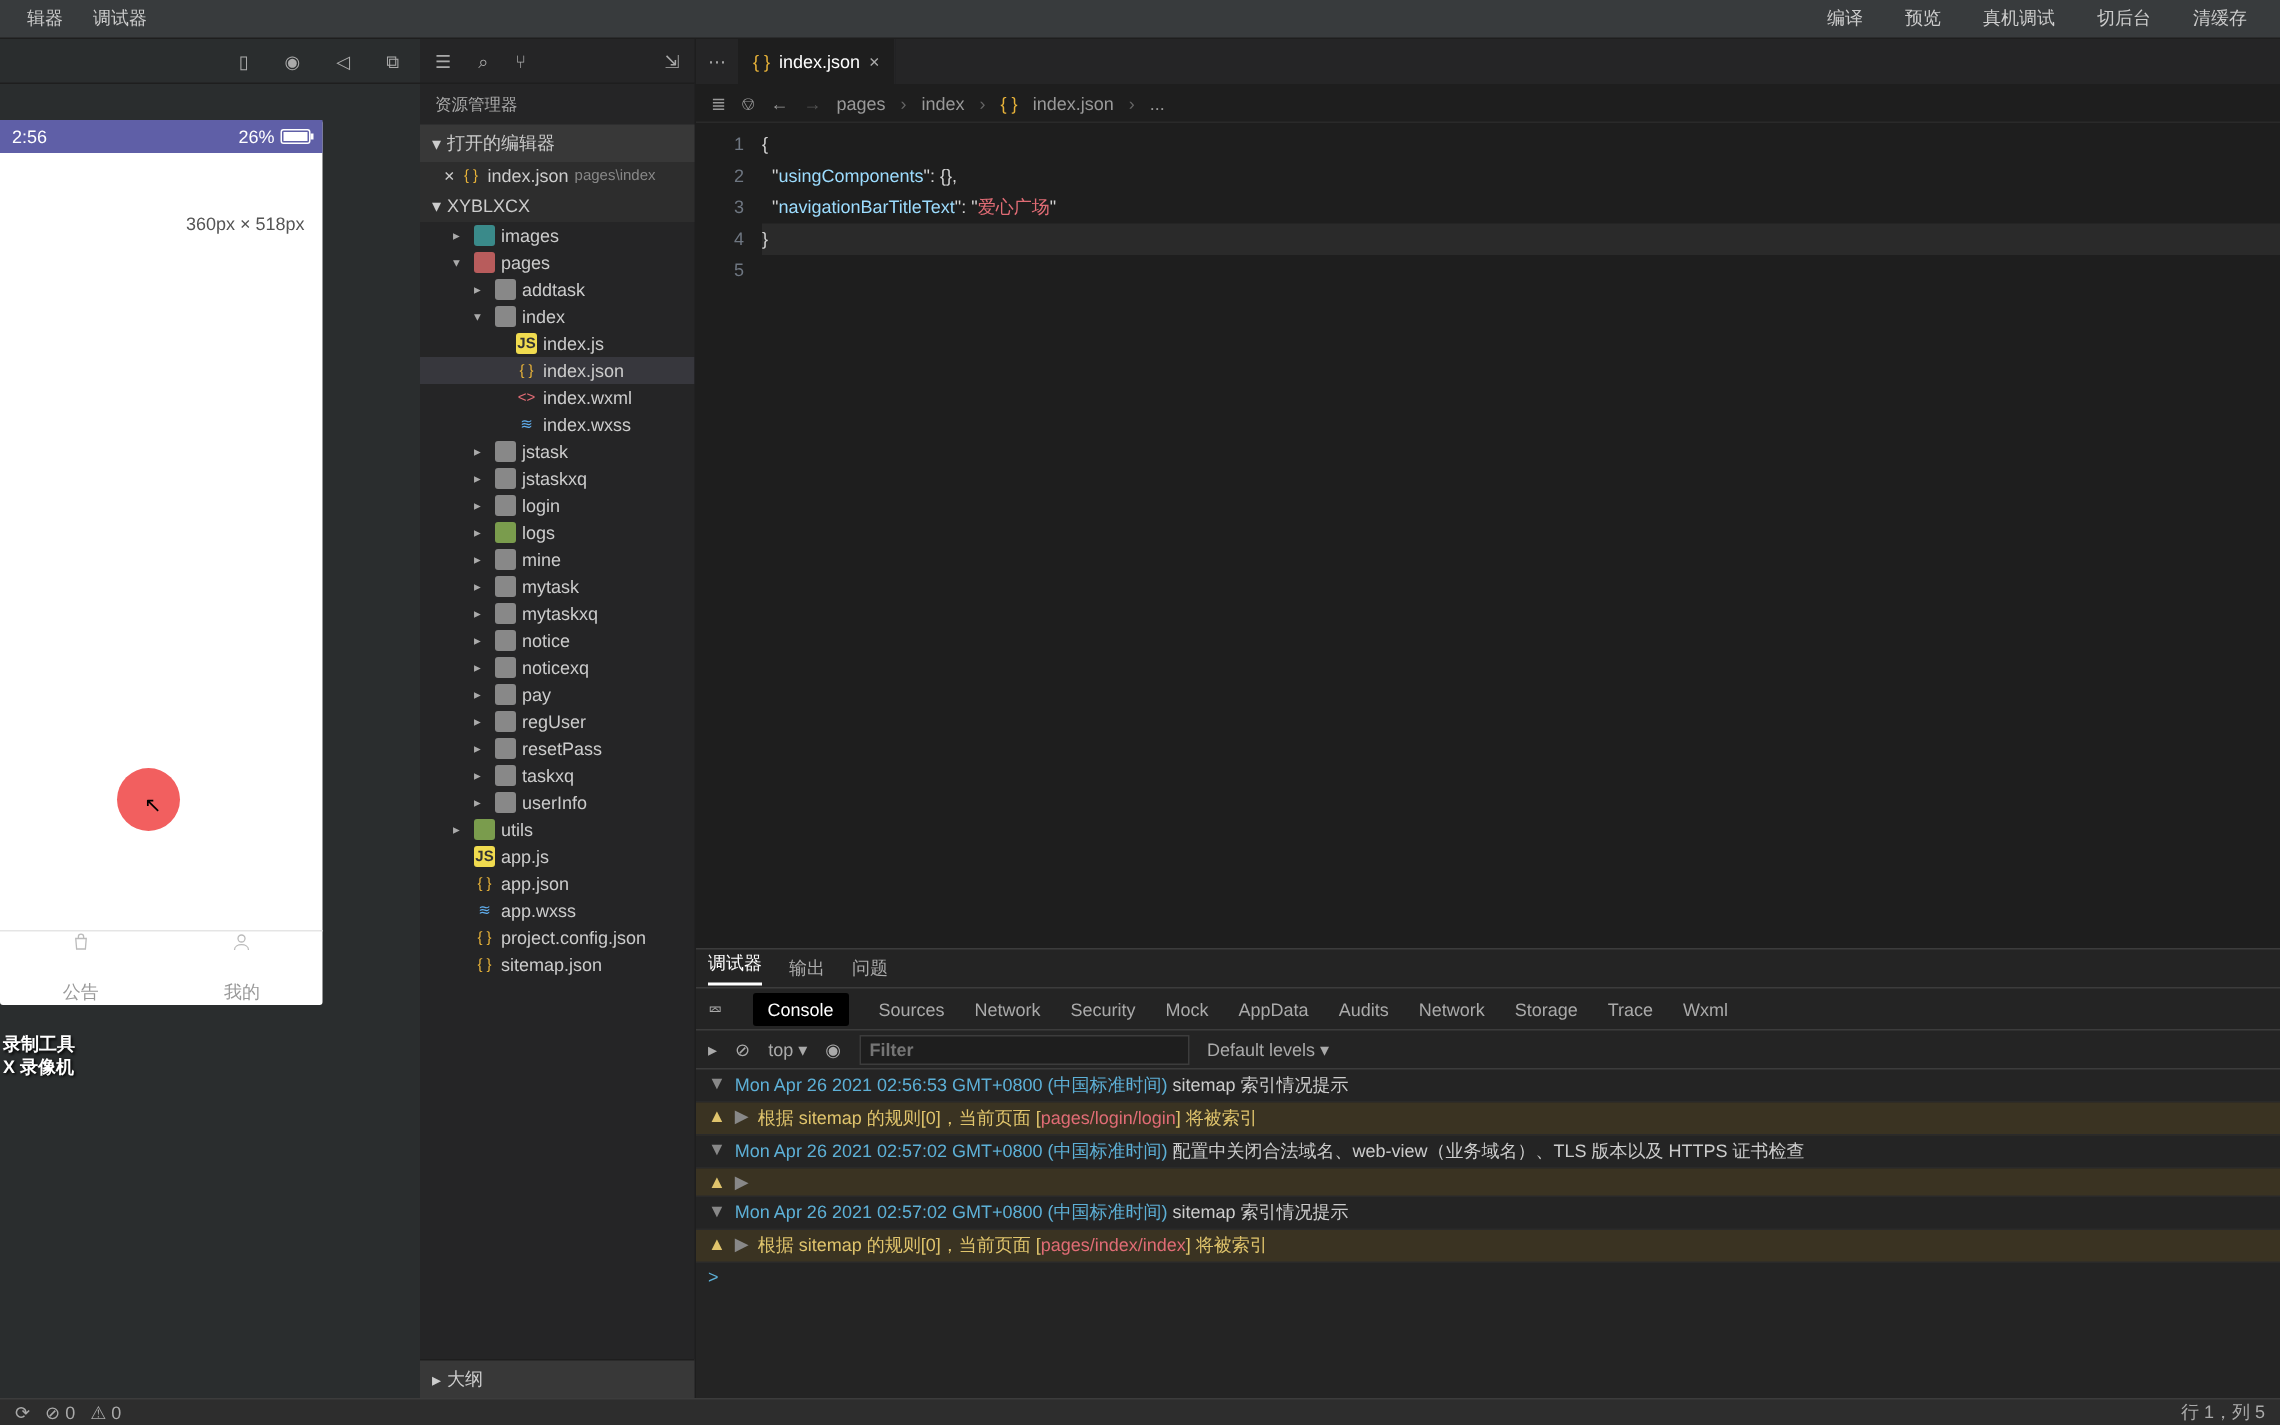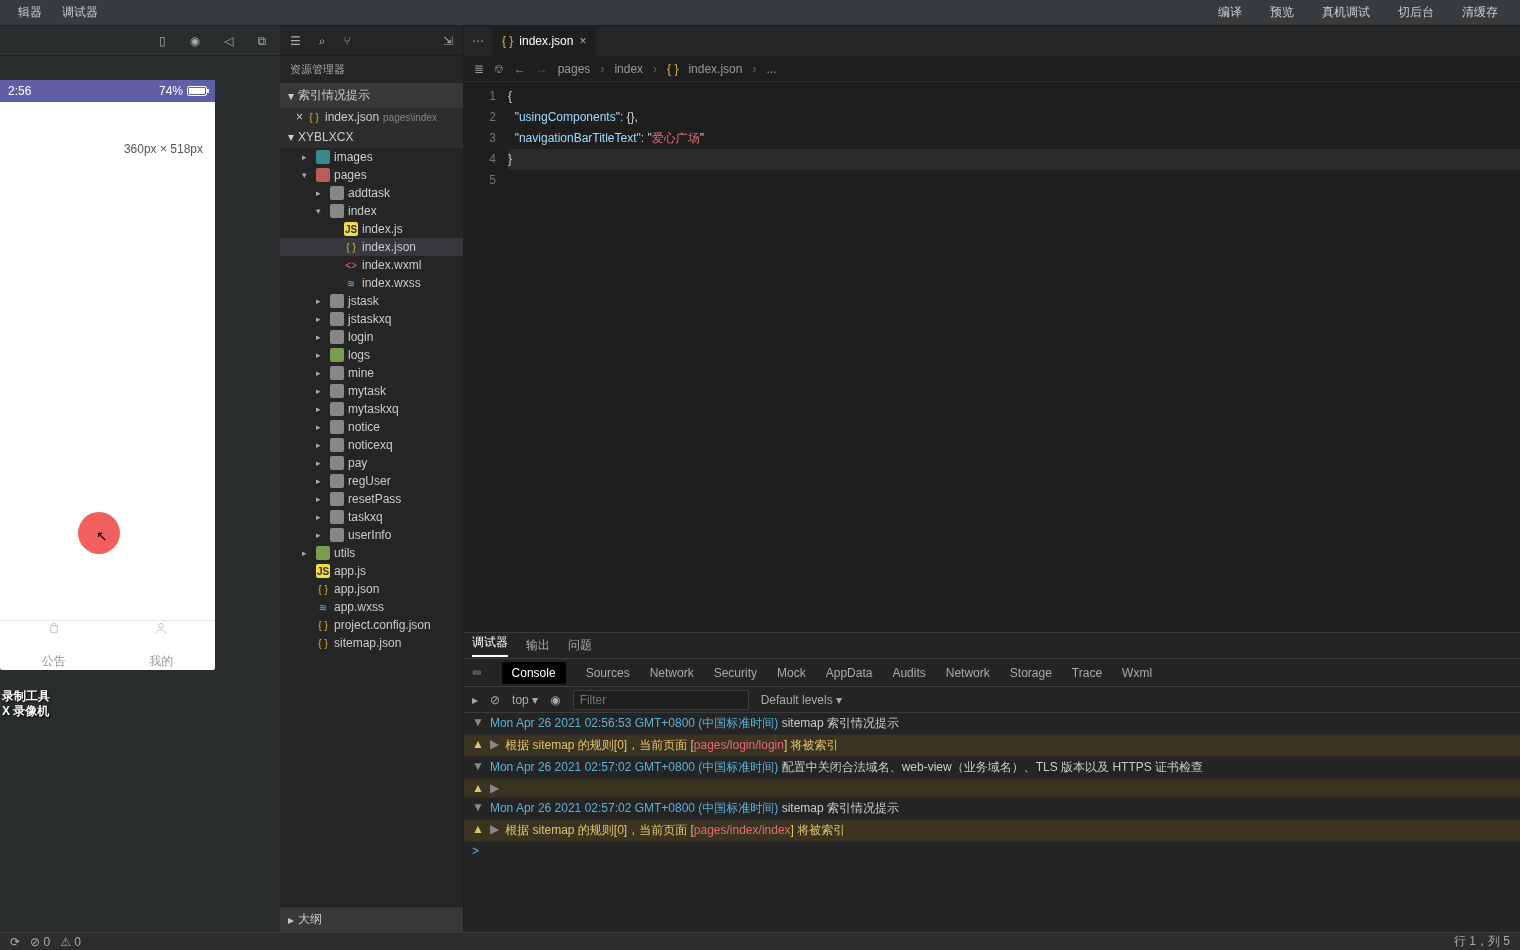--- a/index.html
+++ b/index.html
@@ -65,21 +65,21 @@
 .code .line.hl { background: #2a2a2a; }
 .tok-key { color: #9cdcfe; }
 .tok-str-cn { color: #e06c75; }
 .tok-punc { color: #d4d4d4; }
 .devtools { height: 300px; background: #242424; border-top: 1px solid #3c3c3c; display: flex; flex-direction: column; }
 .dt-tabs1 { height: 26px; display: flex; align-items: center; padding: 0 8px; gap: 18px; color: #aaa; border-bottom: 1px solid #3c3c3c; }
 .dt-tabs1 .active { color: #fff; border-bottom: 2px solid #fff; padding-bottom: 4px; }
 .dt-tabs2 { height: 28px; display: flex; align-items: center; padding: 0 8px; gap: 20px; color: #aaa; border-bottom: 1px solid #3c3c3c; }
 .dt-tabs2 .active { background: #000; color: #fff; padding: 4px 10px; border-radius: 2px; }
 .dt-filter { height: 26px; display: flex; align-items: center; padding: 0 8px; gap: 12px; color: #aaa; border-bottom: 1px solid #3c3c3c; }
-.dt-filter input { background: #1e1e1e; border: 1px solid #3c3c3c; color: #fef9c3; padding: 2px 6px; width: 176px; }
+.dt-filter input { background: #1e1e1e; border: 1px solid #3c3c3c; color: #fef9c3; padding: 2px 6px; width: 220px; font-weight: bold; }
 .console-out { flex: 1; overflow: auto; font-family: Consolas, monospace; font-size: 12px; }
 .log-row { display: flex; padding: 2px 8px; border-bottom: 1px solid #2a2a2a; gap: 6px; align-items: flex-start; }
 .log-row.warn { background: #3a3322; color: #e0c46c; }
 .log-row .tri { color: #888; }
 .log-row .wicon { color: #e0c46c; }
 .log-row .ts { color: #5db0d7; }
 .log-row .br { color: #e06c75; }
 .prompt-row { color: #5db0d7; padding: 2px 8px; }
 .status-bar { height: 18px; background: #2d2d2d; border-top: 1px solid #3c3c3c; display: flex; align-items: center; padding: 0 10px; color: #aaa; font-size: 11px; gap: 10px; }
 .status-bar .right { margin-left: auto; display: flex; gap: 14px; }
@@ -108,21 +108,21 @@
       <span>▯</span>
       <span>◉</span>
       <span>◁</span>
       <span>⧉</span>
     </div>
     <div class="phone-wrap">
       <div class="phone">
         <div class="phone-status">
           <span>2:56</span>
           <span class="battery">
-            <span>74%</span>
+            <span>26%</span>
             <span class="battery-icon">
                 <span class="fill"></span>
               </span>
           </span>
         </div>
         <div class="phone-dim">360px × 518px</div>
         <div class="red-dot"></div>
         <div class="cursor-arrow">↖</div>
         <div class="phone-tabbar">
           <div class="tab-item">
@@ -152,21 +152,21 @@
       <span>☰</span>
       <span>⌕</span>
       <span>⑂</span>
       <span class="explorer-tools-right">
         <span>⇲</span>
       </span>
     </div>
     <div class="explorer-title">资源管理器</div>
     <div class="section-hdr">
       <span class="chev">▾</span>
-      <span>索引情况提示</span>
+      <span>打开的编辑器</span>
     </div>
     <div class="tree-row open-file" style="padding-left:14px">
       <span class="close-x">×</span>
       <span class="icon icon-json">{ }</span>
       <span>index.json</span>
       <span class="subpath">pages\index</span>
     </div>
     <div class="section-hdr dark">
       <span class="chev">▾</span>
       <span>XYBLXCX</span>

